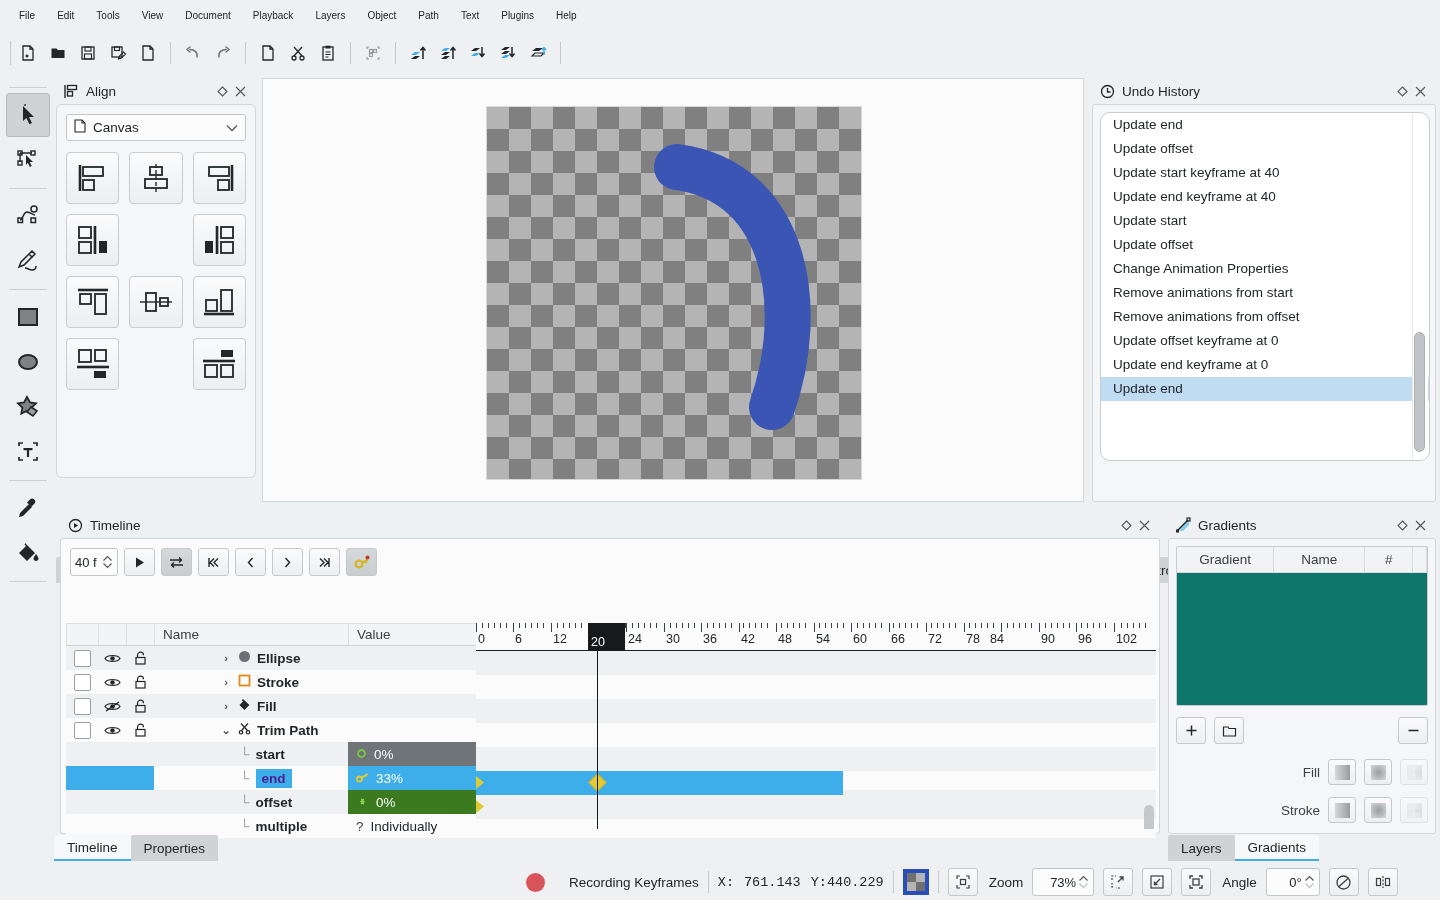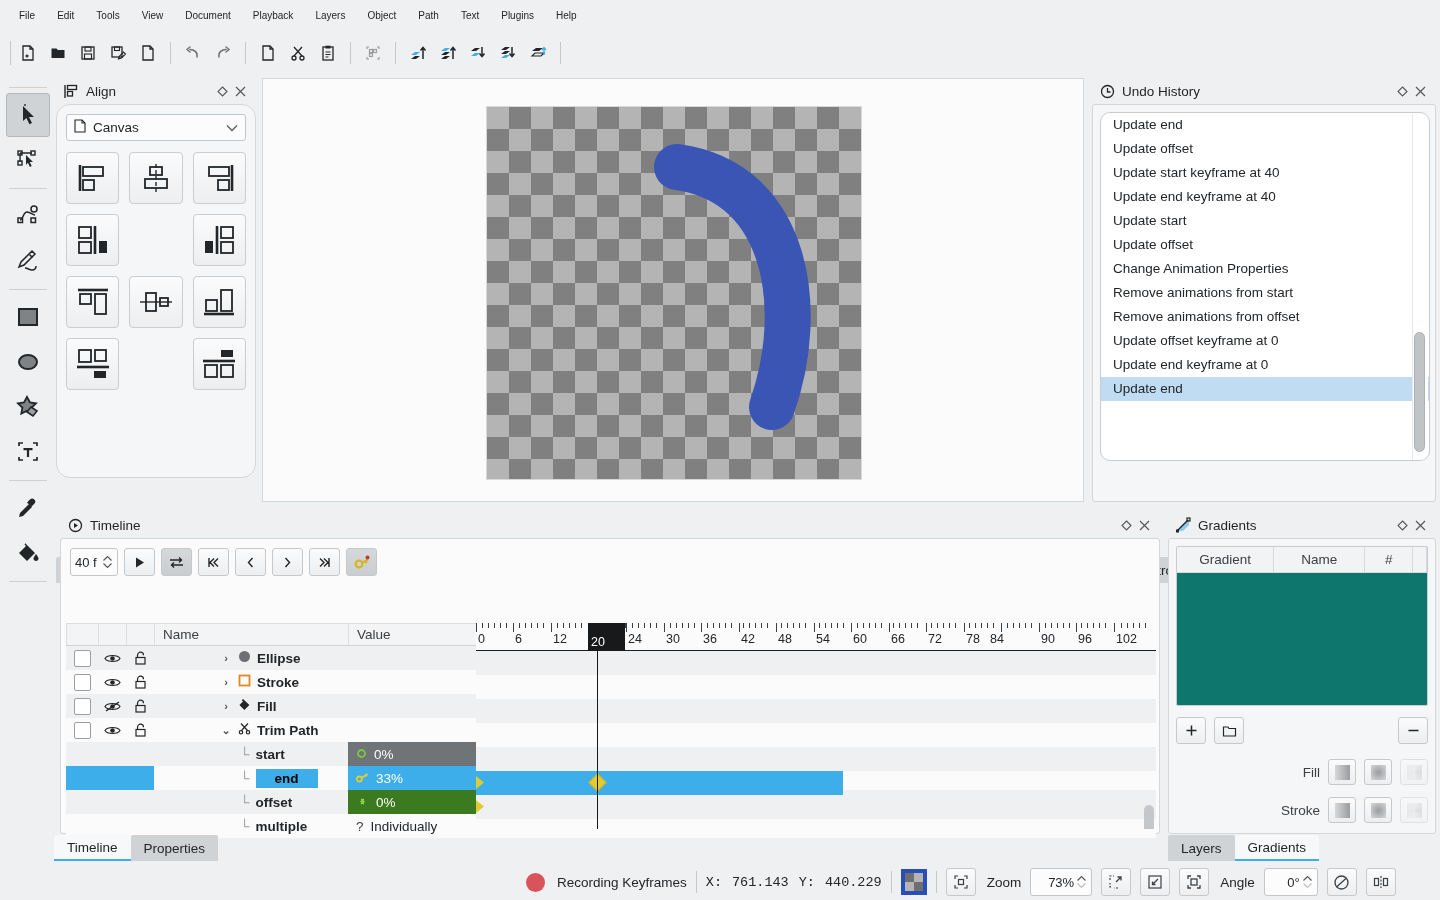--- a/index.html
+++ b/index.html
@@ -54,21 +54,21 @@
     display: flex; align-items: center; height: 26px; padding: 0 7px;
   }
   .panel-title { font-size: 13.5px; color: #232629; margin-left: 7px; flex: 1; }
   .panel-icn { width: 16px; height: 16px; display: flex; align-items: center; justify-content: center; }
   .hdr-btn { width: 18px; height: 18px; display: flex; align-items: center; justify-content: center; cursor: default; }
 
   
   #align-panel { left: 56px; top: 78px; width: 200px; height: 400px; }
   #align-body {
     position: absolute; left: 0; top: 26px; width: 200px; height: 374px;
-    background: #f5f6f7; border: 1px solid #d3d7da; border-radius: 14px;
+    background: #f5f6f7; border: 1px solid #d3d7da; border-radius: 6px;
   }
   .combo {
     margin: 9px 9px 0 9px; height: 27px; background: #fcfcfc;
     border: 1px solid #c3c7ca; border-radius: 3px;
     display: flex; align-items: center; padding: 0 7px; cursor: default;
   }
   .combo-label { flex: 1; margin-left: 7px; font-size: 13.5px; }
   .align-grid {
     display: grid; grid-template-columns: repeat(3, 1fr);
     gap: 10px 10px; padding: 11px 9px;
@@ -879,21 +879,21 @@
             </div>
           </div>
 
           <div class="tl-row selected">
             <div class="c-chk" style="background:#3daee9;"></div>
             <div class="c-eye" style="background:#3daee9;"></div>
             <div class="c-lock" style="background:#3daee9;"></div>
             <div class="c-name" style="width:194px; background:#fbfbfb;">
               <span style="width:80px;"></span>
               <span style="color:#9aa0a4;">└</span>
-              <span style="margin-left:6px; background:#3daee9; color:#000000; padding:2px 19px;">end</span>
+              <span style="margin-left:6px; background:#3daee9; color:#4c1d95; padding:2px 6px;">end</span>
             </div>
             <div class="c-value" style="background:#3daee9; color:#ffffff;">
               <span>
                 <svg width="13" height="11" viewBox="0 0 13 11">
                     <circle cx="3.4" cy="7" r="2.5" fill="none" stroke="#e3cb36" stroke-width="1.8"></circle>
                     <path d="M5.6 6l6-4" stroke="#e3cb36" stroke-width="2"></path>
                     <path d="M9.5 3.2l1 1.4" stroke="#e3cb36" stroke-width="1.8"></path>
                   </svg>
               </span>
               <span>33%</span>
@@ -1180,26 +1180,26 @@
     </div>
     <div class="tabstrip" style="left:0; top:323px;">
       <div class="tab">Layers</div>
       <div class="tab active">Gradients</div>
     </div>
   </div>
 
   <div id="statusbar">
     <div style="width:518px;"></div>
     <div id="rec-dot"></div>
-    <div style="margin-left:12px; font-size:13.5px;">Recording Keyframes</div>
+    <div style="margin-left:24px; font-size:13.5px;">Recording Keyframes</div>
     <div class="sb-sep"></div>
     <div class="mono">X:</div>
     <div class="mono" style="margin-left:10px;">761.143</div>
     <div class="mono" style="margin-left:10px;">Y:</div>
-    <div class="mono" style="margin-left:10px;">440.229</div>
+    <div class="mono" style="margin-left:0;">440.229</div>
     <div class="sb-sep"></div>
     <div id="checker-swatch">
       <svg width="18" height="18" viewBox="0 0 18 18">
           <rect width="18" height="18" fill="#b4b4b4"></rect>
           <rect x="0" y="0" width="9" height="9" fill="#6f6f6f"></rect>
           <rect x="9" y="9" width="9" height="9" fill="#6f6f6f"></rect>
         </svg>
     </div>
     <div class="sb-sep"></div>
     <div class="sb-btn">

